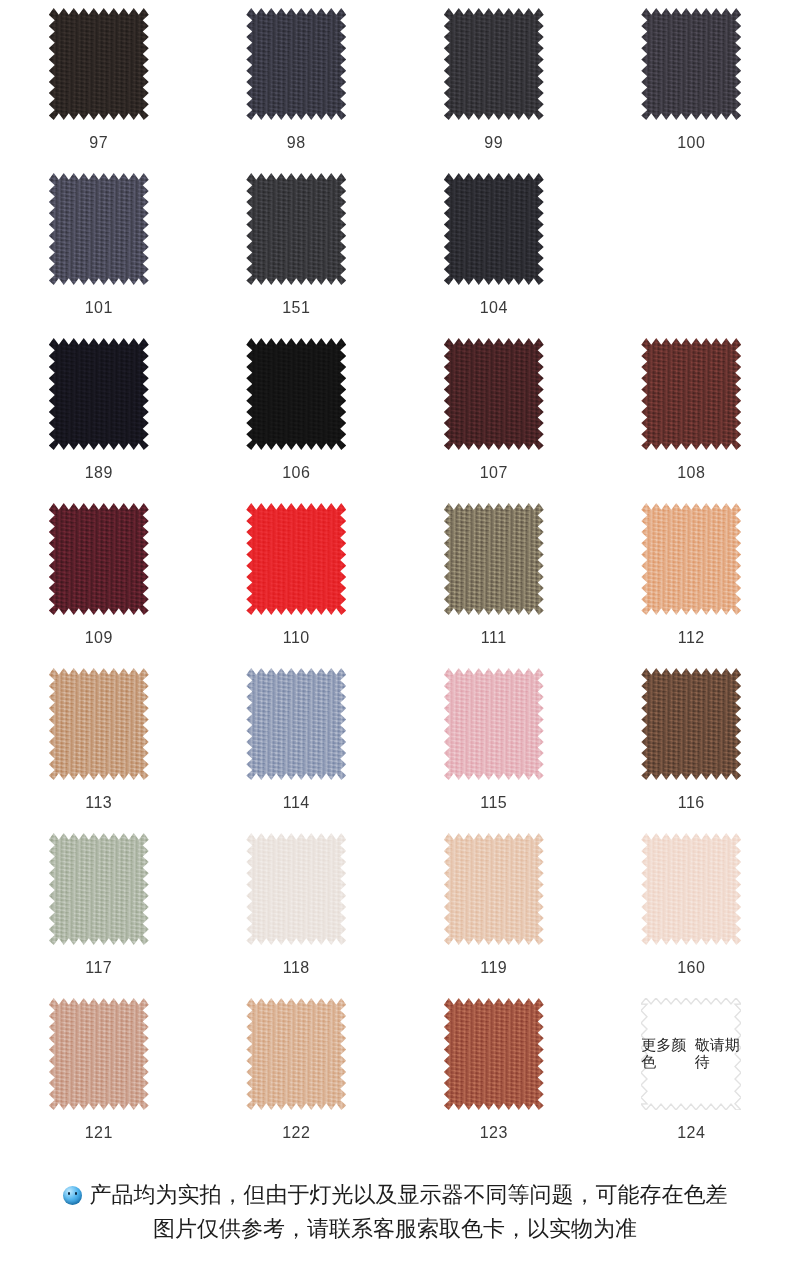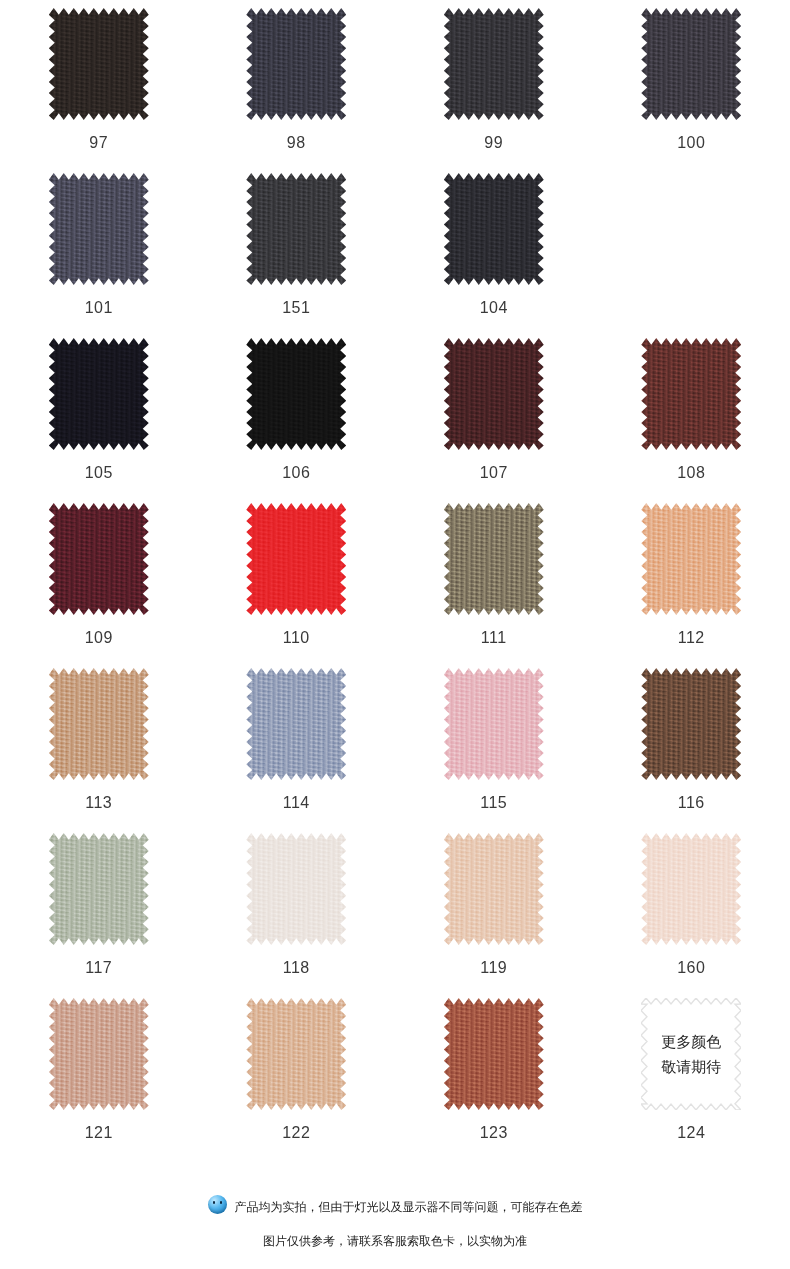--- a/index.html
+++ b/index.html
@@ -118,25 +118,24 @@
     display: none;
   }
   .swatch-chip.placeholder .outline {
     position: absolute;
     inset: 0;
   }
   .placeholder-text {
     position: absolute;
     inset: 0;
     display: flex;
-    flex-direction: column;
     align-items: center;
     justify-content: center;
     gap: 7px;
-    font-family: Liberation Sans, sans-serif;
+    font-family: Liberation Serif, serif;
     font-size: 15px;
     color: #262626;
     line-height: 1.15;
   }
 
   .swatch-label {
     margin-top: 15px;
     font-family: "Liberation Sans", "DejaVu Sans", sans-serif;
     font-size: 16px;
     color: #3a3a3a;
@@ -145,24 +144,23 @@
   }
 
   
   #footer-note {
     position: absolute;
     left: 0;
     top: 1178px;
     width: 790px;
     text-align: center;
     font-family: "DejaVu Sans", "Liberation Sans", sans-serif;
-    font-size: 12px;
+    font-size: 22px;
     color: #1d1d1d;
     line-height: 34px;
-    margin-top: 12px;
   }
   #footer-note .note-line {
     display: block;
     white-space: nowrap;
   }
   .note-emoji {
     display: inline-block;
     width: 19px;
     height: 19px;
     border-radius: 50%;
@@ -233,21 +231,21 @@
           <div class="fabric" style="background: rgb(45, 45, 51);"></div>
         </div>
         <div class="swatch-label">104</div>
       </div>
     </div>
     <div class="swatch-row">
       <div class="swatch-cell">
         <div class="swatch-chip">
           <div class="fabric" style="background: rgb(23, 22, 31);"></div>
         </div>
-        <div class="swatch-label">105</div>
+        <div class="swatch-label">189</div>
       </div>
       <div class="swatch-cell">
         <div class="swatch-chip">
           <div class="fabric" style="background: rgb(20, 20, 20);"></div>
         </div>
         <div class="swatch-label">106</div>
       </div>
       <div class="swatch-cell">
         <div class="swatch-chip">
           <div class="fabric" style="background: rgb(74, 36, 38);"></div>

